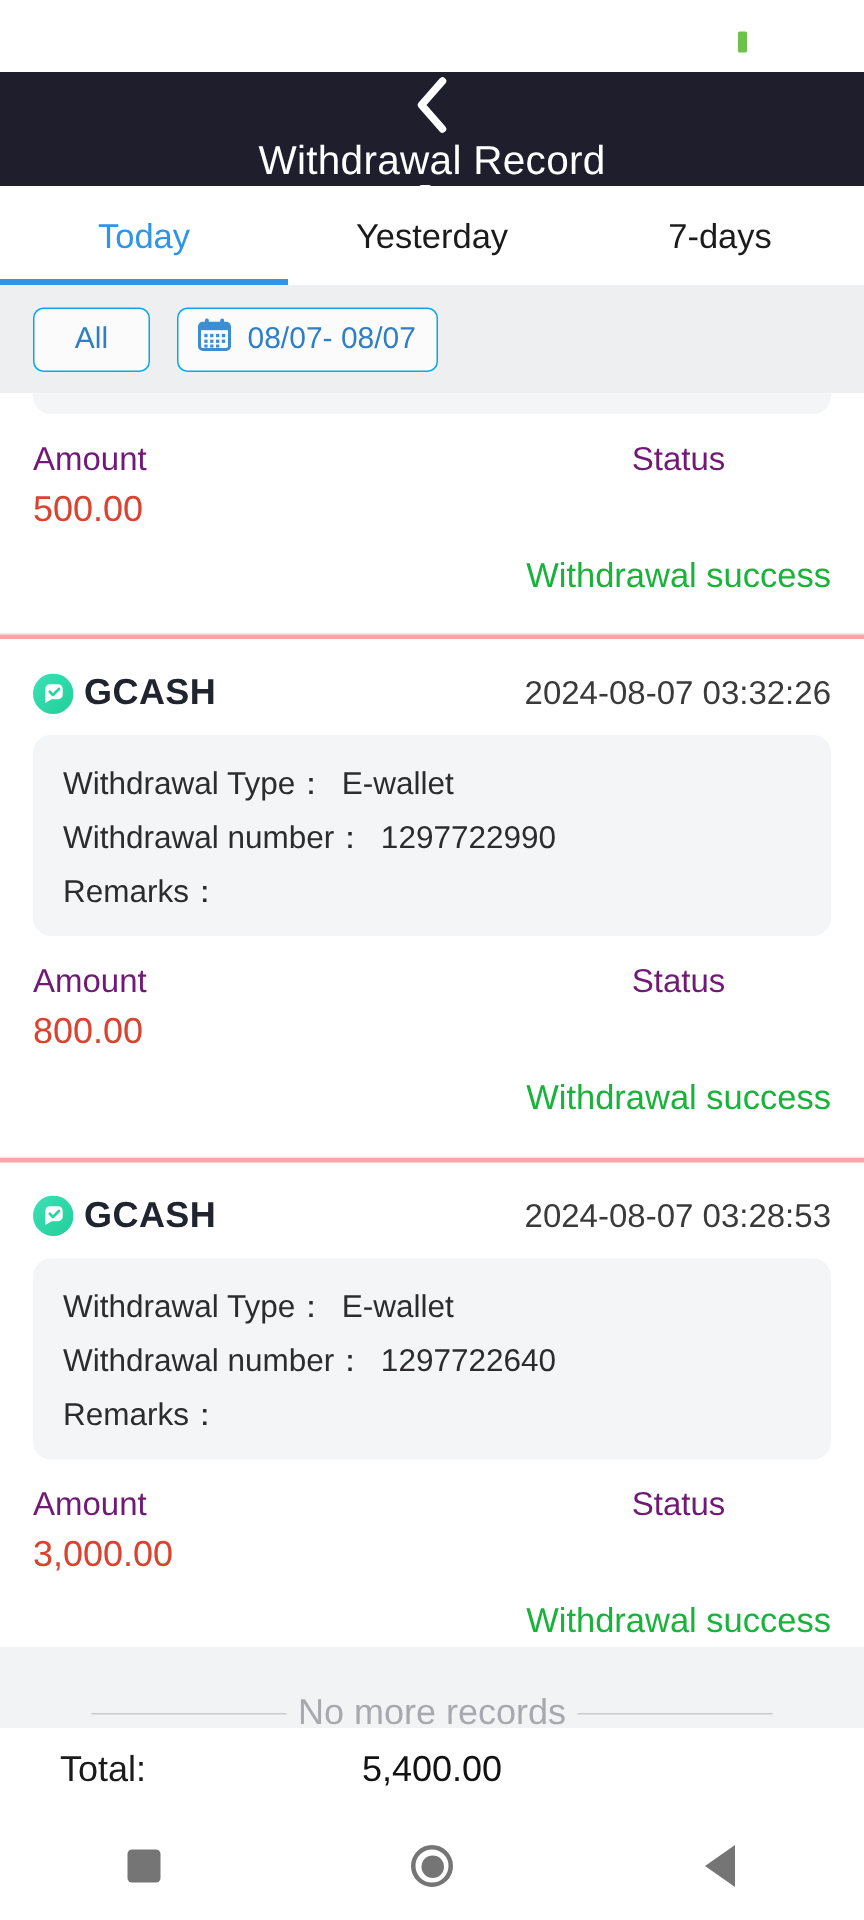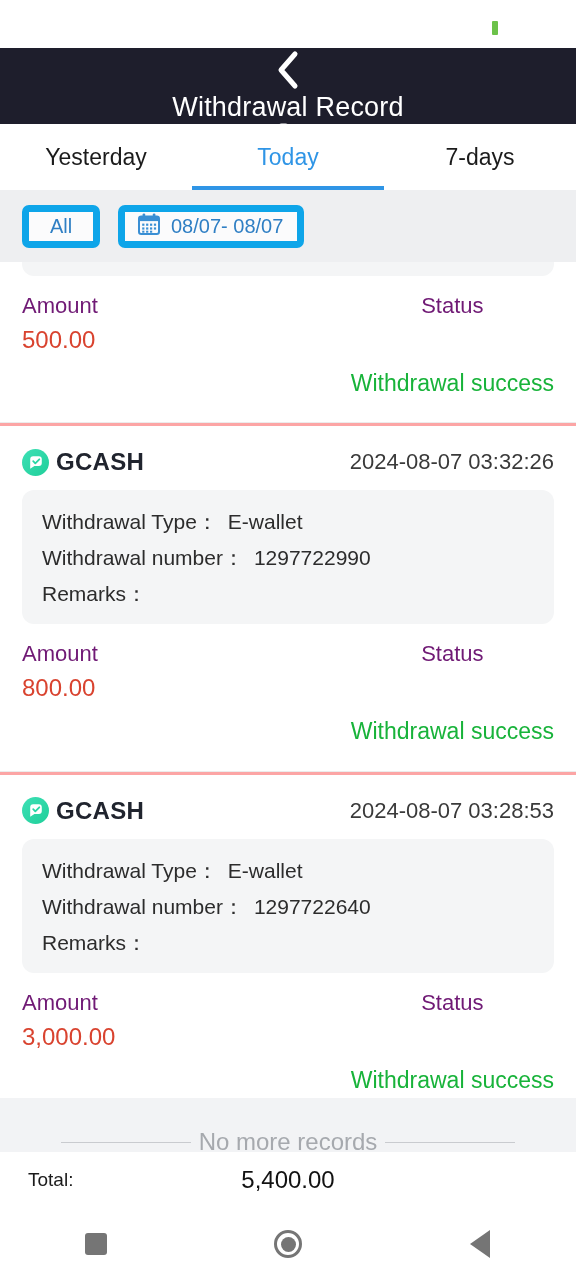--- a/index.html
+++ b/index.html
@@ -55,21 +55,21 @@
     background:#2f95e6;
   }
 
   
   .filters {
     position:absolute; top:190px; left:0; width:576px; height:72px;
     background:#eeeff1; display:flex; align-items:center; gap:18px;
     padding-left:22px;
   }
   .chip {
-    height:43px; border:7px solid #0ea5e9; border-radius:7px;
+    height:43px; border:1px solid #0ea5e9; border-radius:7px;
     background:#fbfbfc; color:#2f7fc4; font-size:20px;
     display:flex; align-items:center; justify-content:center;
     cursor:pointer;
   }
   .chip.all { width:78px; }
   .chip.date { padding:0 14px 0 12px; gap:10px; }
   .chip.date .lbl { color:#2f7fc4; font-size:20px; white-space:nowrap; }
 
   
   .list {
@@ -126,21 +126,21 @@
     position:absolute; top:30px; left:0; width:576px;
     display:flex; align-items:center; justify-content:center; gap:8px;
   }
   .nomore .line { width:130px; height:1px; background:#c9cbcf; }
   .nomore .txt { font-size:24px; color:#a6a9ae; white-space:nowrap; }
 
   .totalbar {
     position:absolute; top:1152px; left:0; width:576px; height:56px;
     background:#ffffff; display:flex; align-items:center;
   }
-  .totalbar .t-label { position:absolute; left:28px; font-size:19px; color:#1b1b1b; }
+  .totalbar .t-label { position:absolute; left:40px; font-size:24px; color:#1b1b1b; }
   .totalbar .t-value { position:absolute; left:0; width:576px; text-align:center; font-size:24px; color:#121212; }
 
   
   .navbar {
     position:absolute; top:1208px; left:0; width:576px; height:72px;
     background:#ffffff; display:flex; align-items:center;
   }
   .navbtn { flex:1; display:flex; align-items:center; justify-content:center; cursor:pointer; }
   .nav-square { width:22px; height:22px; background:#757575; border-radius:3px; }
   .nav-circle {
@@ -181,25 +181,25 @@
           <line x1="9" y1="25" x2="16" y2="25" stroke="#ffffff" stroke-width="2.2" stroke-linecap="round"></line>
           <circle cx="28" cy="28" r="10" fill="#1e1e2c" stroke="#ffffff" stroke-width="2.4"></circle>
           <line x1="28" y1="33" x2="28" y2="22.5" stroke="#ffffff" stroke-width="2.4" stroke-linecap="round"></line>
           <polyline points="23.6,27 28,22.3 32.4,27" fill="none" stroke="#ffffff" stroke-width="2.4" stroke-linecap="round" stroke-linejoin="round"></polyline>
         </svg>
       </span>
     </div>
   </div>
 
   <div class="tabs">
+    <div class="tab active">
+      <span>Today</span>
+    </div>
     <div class="tab">
       <span>Yesterday</span>
-    </div>
-    <div class="tab active">
-      <span>Today</span>
     </div>
     <div class="tab">
       <span>7-days</span>
     </div>
   </div>
 
   <div class="filters">
     <div class="chip all">
       <span>All</span>
     </div>

